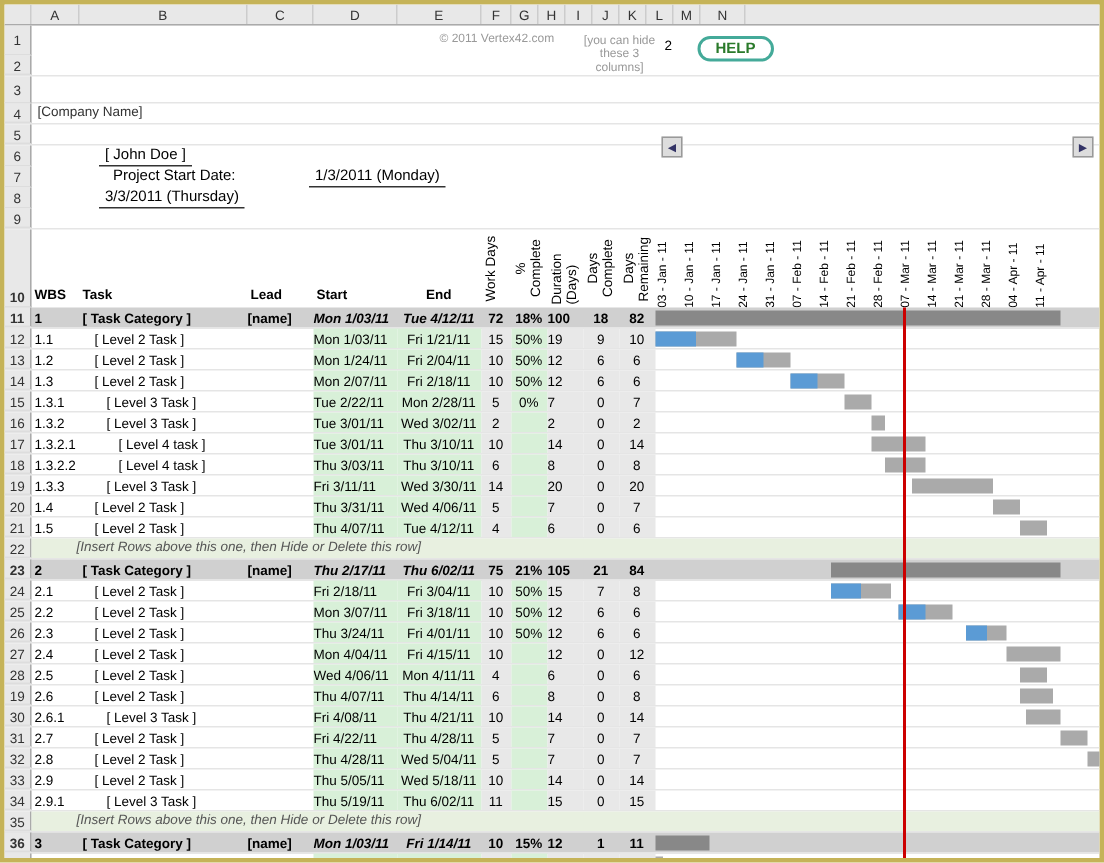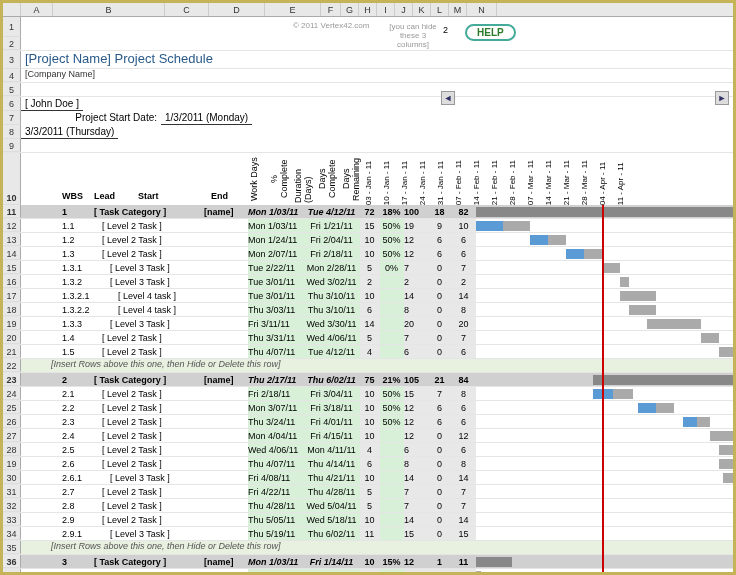--- a/index.html
+++ b/index.html
@@ -8,31 +8,31 @@
 .col-headers { display: flex; height: 14px; background: #e8e8e8; border-bottom: 1px solid #aaa; font-size: 9px; color: #333; }
 .col-headers div { border-right: 1px solid #ccc; text-align: center; line-height: 14px; }
 .row-header { width: 18px; background: #e8e8e8; border-right: 1px solid #aaa; border-bottom: 1px solid #ddd; text-align: center; font-size: 9px; color: #333; line-height: 14px; }
 .content-row { display: flex; height: 14px; border-bottom: 1px solid #e5e5e5; }
 .title-row { display: flex; height: 20px; }
 .title { color: #2a5a8a; font-size: 15px; font-weight: bold; padding-left: 4px; }
 .subtitle { color: #2a5a8a; font-size: 13px; padding-left: 4px; }
 .company { font-size: 9px; color: #333; padding-left: 4px; text-align: center; }
 .meta-row { display: flex; height: 14px; }
 .meta-label { width: 140px; text-align: right; font-size: 10px; padding-right: 4px; line-height: 14px; }
-.meta-value { font-size: 10px; line-height: 14px; padding: 0 4px; }
+.meta-value { font-size: 10px; line-height: 14px; padding: 0 4px; margin-left: 45px; }
 .underline { border-bottom: 1px solid #333; }
 .copyright { font-size: 8px; color: #999; position: absolute; left: 290px; top: 18px; }
 .hide-hint { font-size: 8px; color: #999; position: absolute; left: 380px; top: 19px; text-align: center; width: 60px; line-height: 9px; }
 .help-btn { position: absolute; left: 462px; top: 21px; background: #fff; border: 2px solid #4a9; border-radius: 10px; padding: 1px 10px; font-size: 10px; font-weight: bold; color: #2a7a2a; cursor: pointer; }
 .table-header { display: flex; height: 52px; align-items: flex-end; font-size: 10px; font-weight: bold; }
 .table-header .cell { padding: 2px; }
 .vert { writing-mode: vertical-rl; transform: rotate(180deg); font-size: 9px; font-weight: normal; text-align: left; padding: 2px 1px; height: 52px; }
 .date-header { writing-mode: vertical-rl; transform: rotate(180deg); font-size: 8px; font-weight: normal; width: 18px; text-align: left; padding-bottom: 2px; }
 .cell { border-right: 1px solid transparent; overflow: hidden; white-space: nowrap; line-height: 14px; font-size: 9px; }
-.wbs { width: 32px; padding-left: 2px; margin-left: 39px; }
+.wbs { width: 32px; padding-left: 2px; }
 .task { width: 112px; padding-left: 2px; }
 .lead { width: 44px; }
 .start { width: 56px; text-align: left; }
 .end { width: 56px; text-align: center; }
 .work { width: 20px; text-align: center; }
 .pct { width: 24px; text-align: center; }
 .dur { width: 24px; text-align: left; }
 .dcomp { width: 24px; text-align: center; }
 .drem { width: 24px; text-align: center; }
 .gantt-area { flex: 1; display: flex; position: relative; }
@@ -80,21 +80,20 @@
   <div class="hide-hint">[you can hide these 3 columns]</div>
   <div class="h2">2</div>
   <button class="help-btn">HELP</button>
 
   <div class="content-row">
       <div class="row-header">2</div>
     </div>
 
   <div class="content-row" style="height:18px">
     <div class="row-header" style="height:18px;line-height:18px">3</div>
-    <div class="subtitle">[Project Name] Project Schedule</div>
   </div>
 
   <div class="content-row">
     <div class="row-header">4</div>
     <div class="company">[Company Name]</div>
   </div>
 
   <div class="content-row">
       <div class="row-header">5</div>
     </div>
@@ -116,20 +115,21 @@
   <div class="scroll-arrow scroll-left">◄</div>
   <div class="scroll-arrow scroll-right">►</div>
 
   <div class="content-row">
       <div class="row-header">9</div>
     </div>
 
   <div class="table-header">
     <div class="row-header" style="height:52px;line-height:90px">10</div>
     <div class="cell wbs" style="font-weight:bold">WBS</div>
+    <div class="cell task" style="font-weight:bold">Task</div>
     <div class="cell lead" style="font-weight:bold">Lead</div>
     <div class="cell start" style="font-weight:bold">Start</div>
     <div class="cell end" style="font-weight:bold">End</div>
     <div class="vert work">Work Days</div>
     <div class="vert pct">% Complete</div>
     <div class="vert dur">Duration (Days)</div>
     <div class="vert dcomp">Days Complete</div>
     <div class="vert drem">Days Remaining</div>
     <div id="date-headers" class="gantt-area">
         <div class="date-header">03 - Jan - 11</div>

